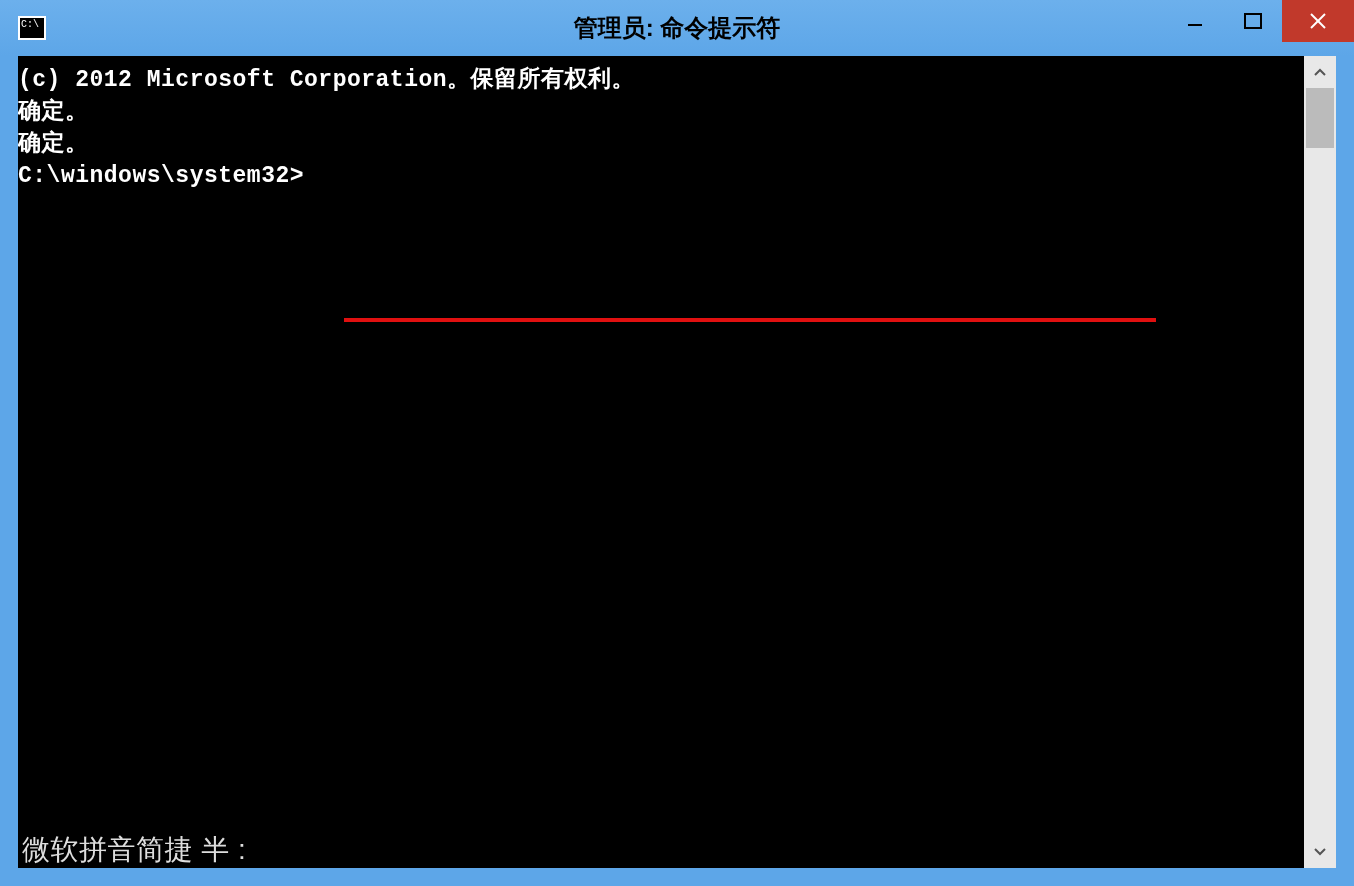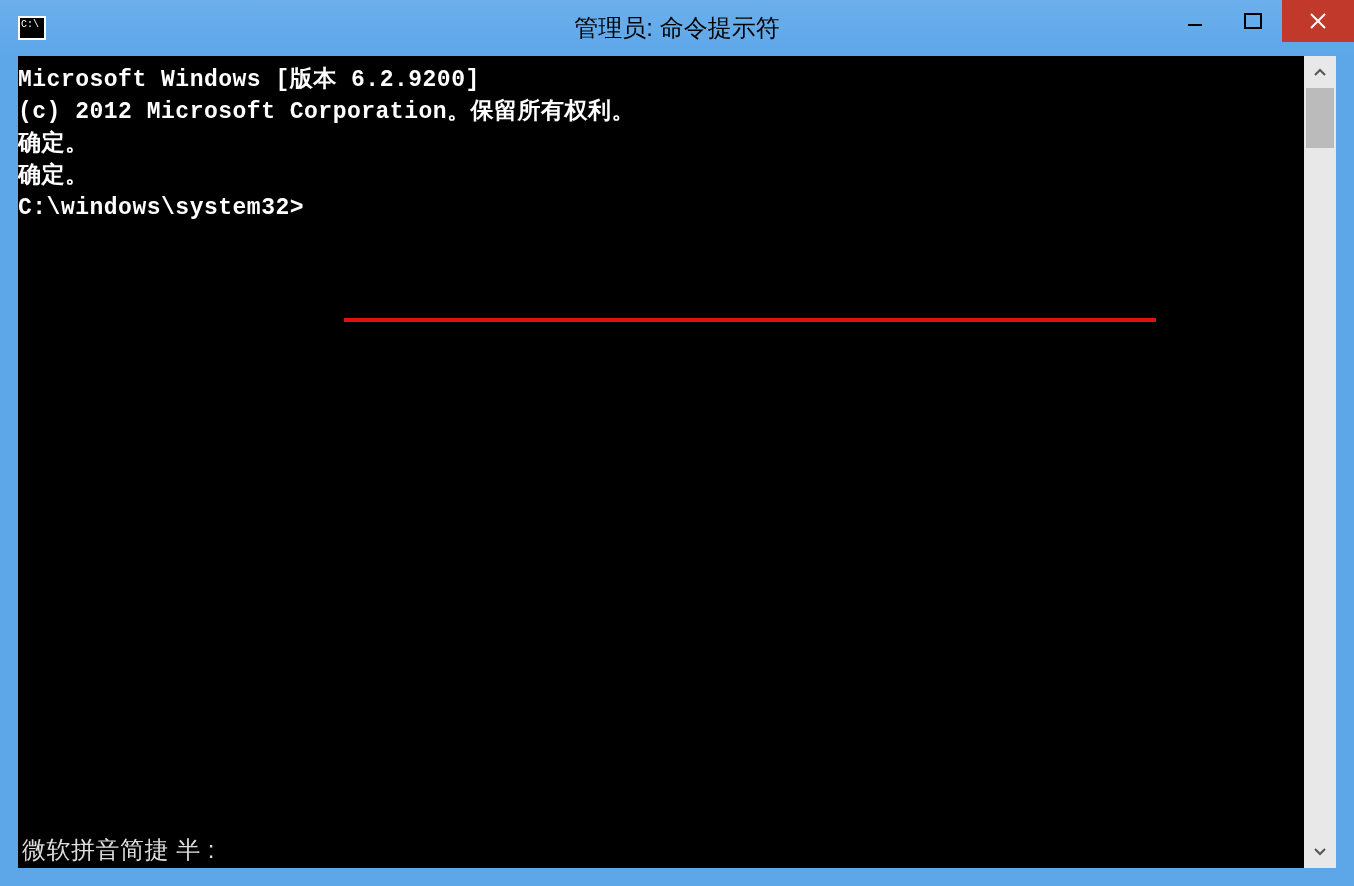--- a/index.html
+++ b/index.html
@@ -44,21 +44,21 @@
       top: 1px;
       left: 1px;
     }
     .titlebar-title {
       position: absolute;
       left: 50%;
       transform: translateX(-50%);
       color: #000;
       font-family: 'Microsoft YaHei', SimSun, sans-serif;
       font-size: 24px;
-      font-weight: normal;
+      font-weight: bold;
     }
     .window-controls {
       position: absolute;
       right: 0;
       top: 0;
       display: flex;
     }
     .window-control {
       width: 58px;
       height: 42px;
@@ -120,21 +120,21 @@
       background: #e01010;
       left: 326px;
       top: 262px;
       width: 812px;
     }
     .ime-bar {
       position: absolute;
       bottom: 2px;
       left: 4px;
       font-family: SimSun, 'Microsoft YaHei', sans-serif;
-      font-size: 24px;
+      font-size: 28px;
       font-weight: normal;
       color: #ddd;
     }
     .scrollbar {
       width: 32px;
       background: #e8e8e8;
       display: flex;
       flex-direction: column;
     }
     .scrollbar-arrow {
@@ -172,21 +172,20 @@
       <div class="window-control close">
         <svg viewBox="0 0 18 18">
           <line x1="2" y1="2" x2="16" y2="16" stroke="#fff" stroke-width="2"></line>
           <line x1="16" y1="2" x2="2" y2="16" stroke="#fff" stroke-width="2"></line>
         </svg>
       </div>
     </div>
   </div>
   <div class="content-area">
     <div class="terminal">
-      <div class="terminal-line mixed">Microsoft Windows [版本 6.2.9200]</div>
       <div class="terminal-line mixed">(c) 2012 Microsoft Corporation。保留所有权利。</div>
       <div class="terminal-line"></div>
       <div class="terminal-line mixed">确定。</div>
       <div class="terminal-line"></div>
       <div class="terminal-line"></div>
       <div class="terminal-line mixed">确定。</div>
       <div class="terminal-line"></div>
       <div class="terminal-line"></div>
       <div class="terminal-line"><span>C:\windows\system32&gt;</span></div>
       <div class="underline-red"></div>

